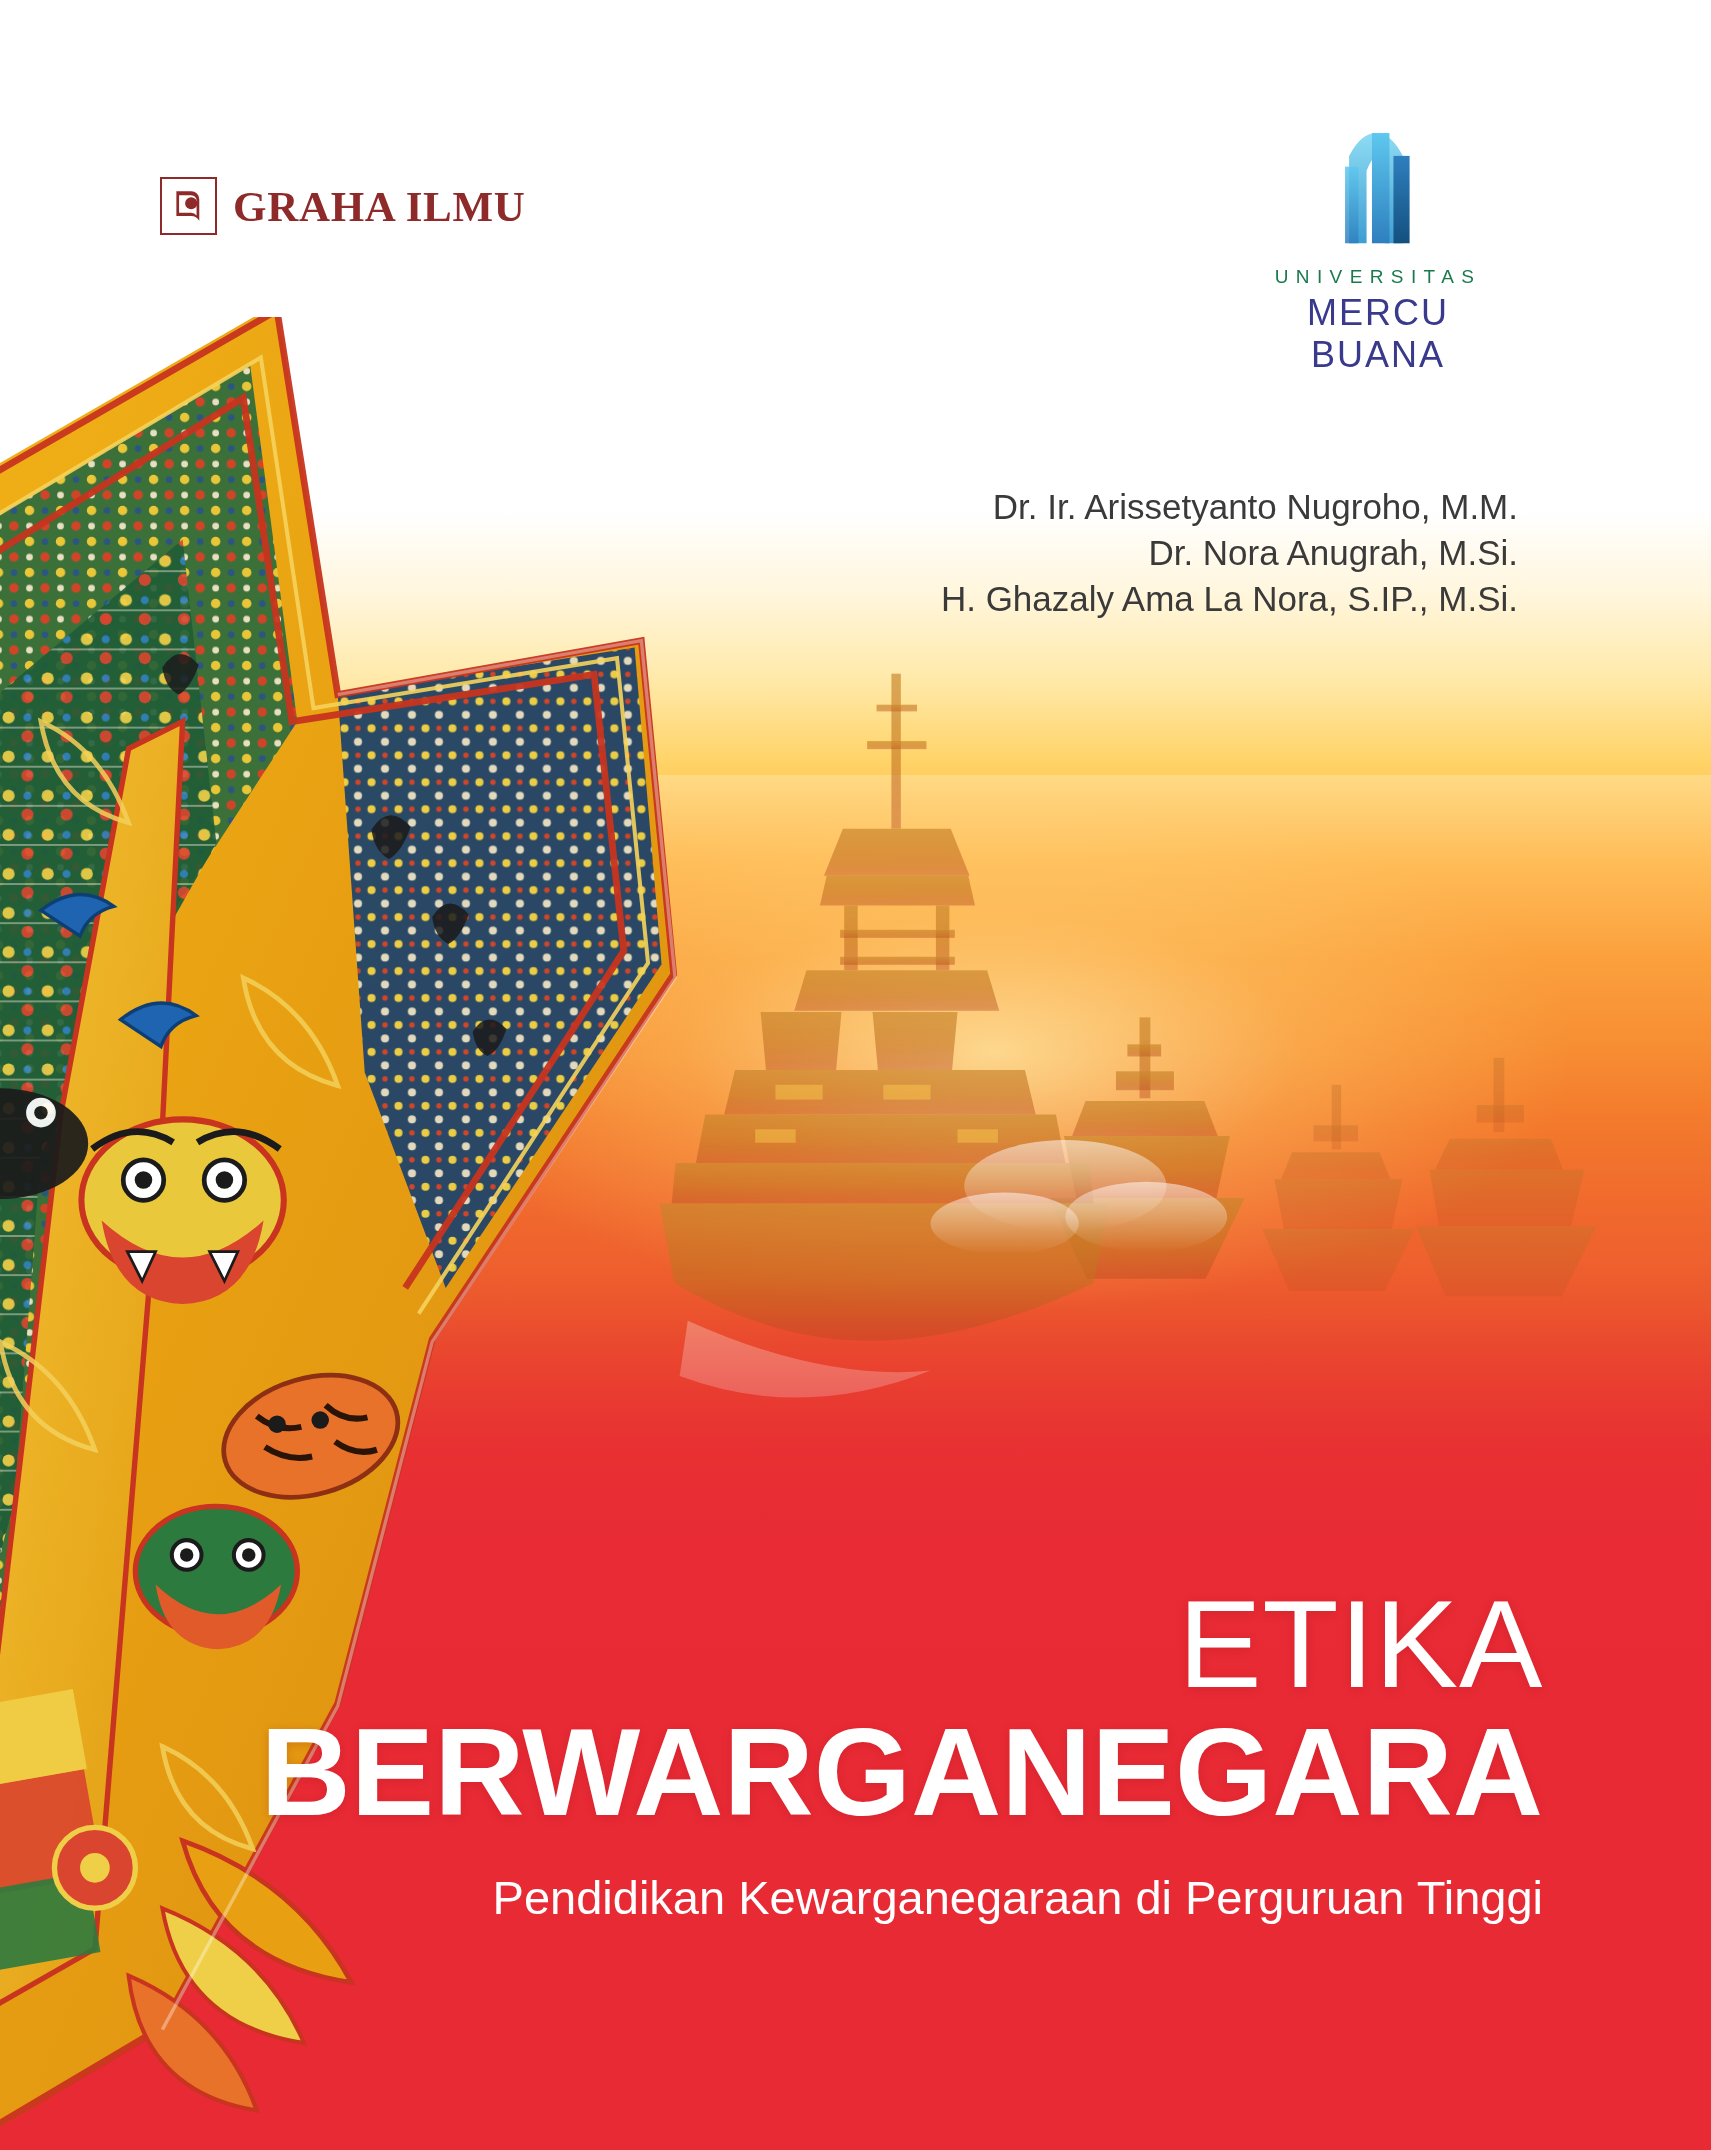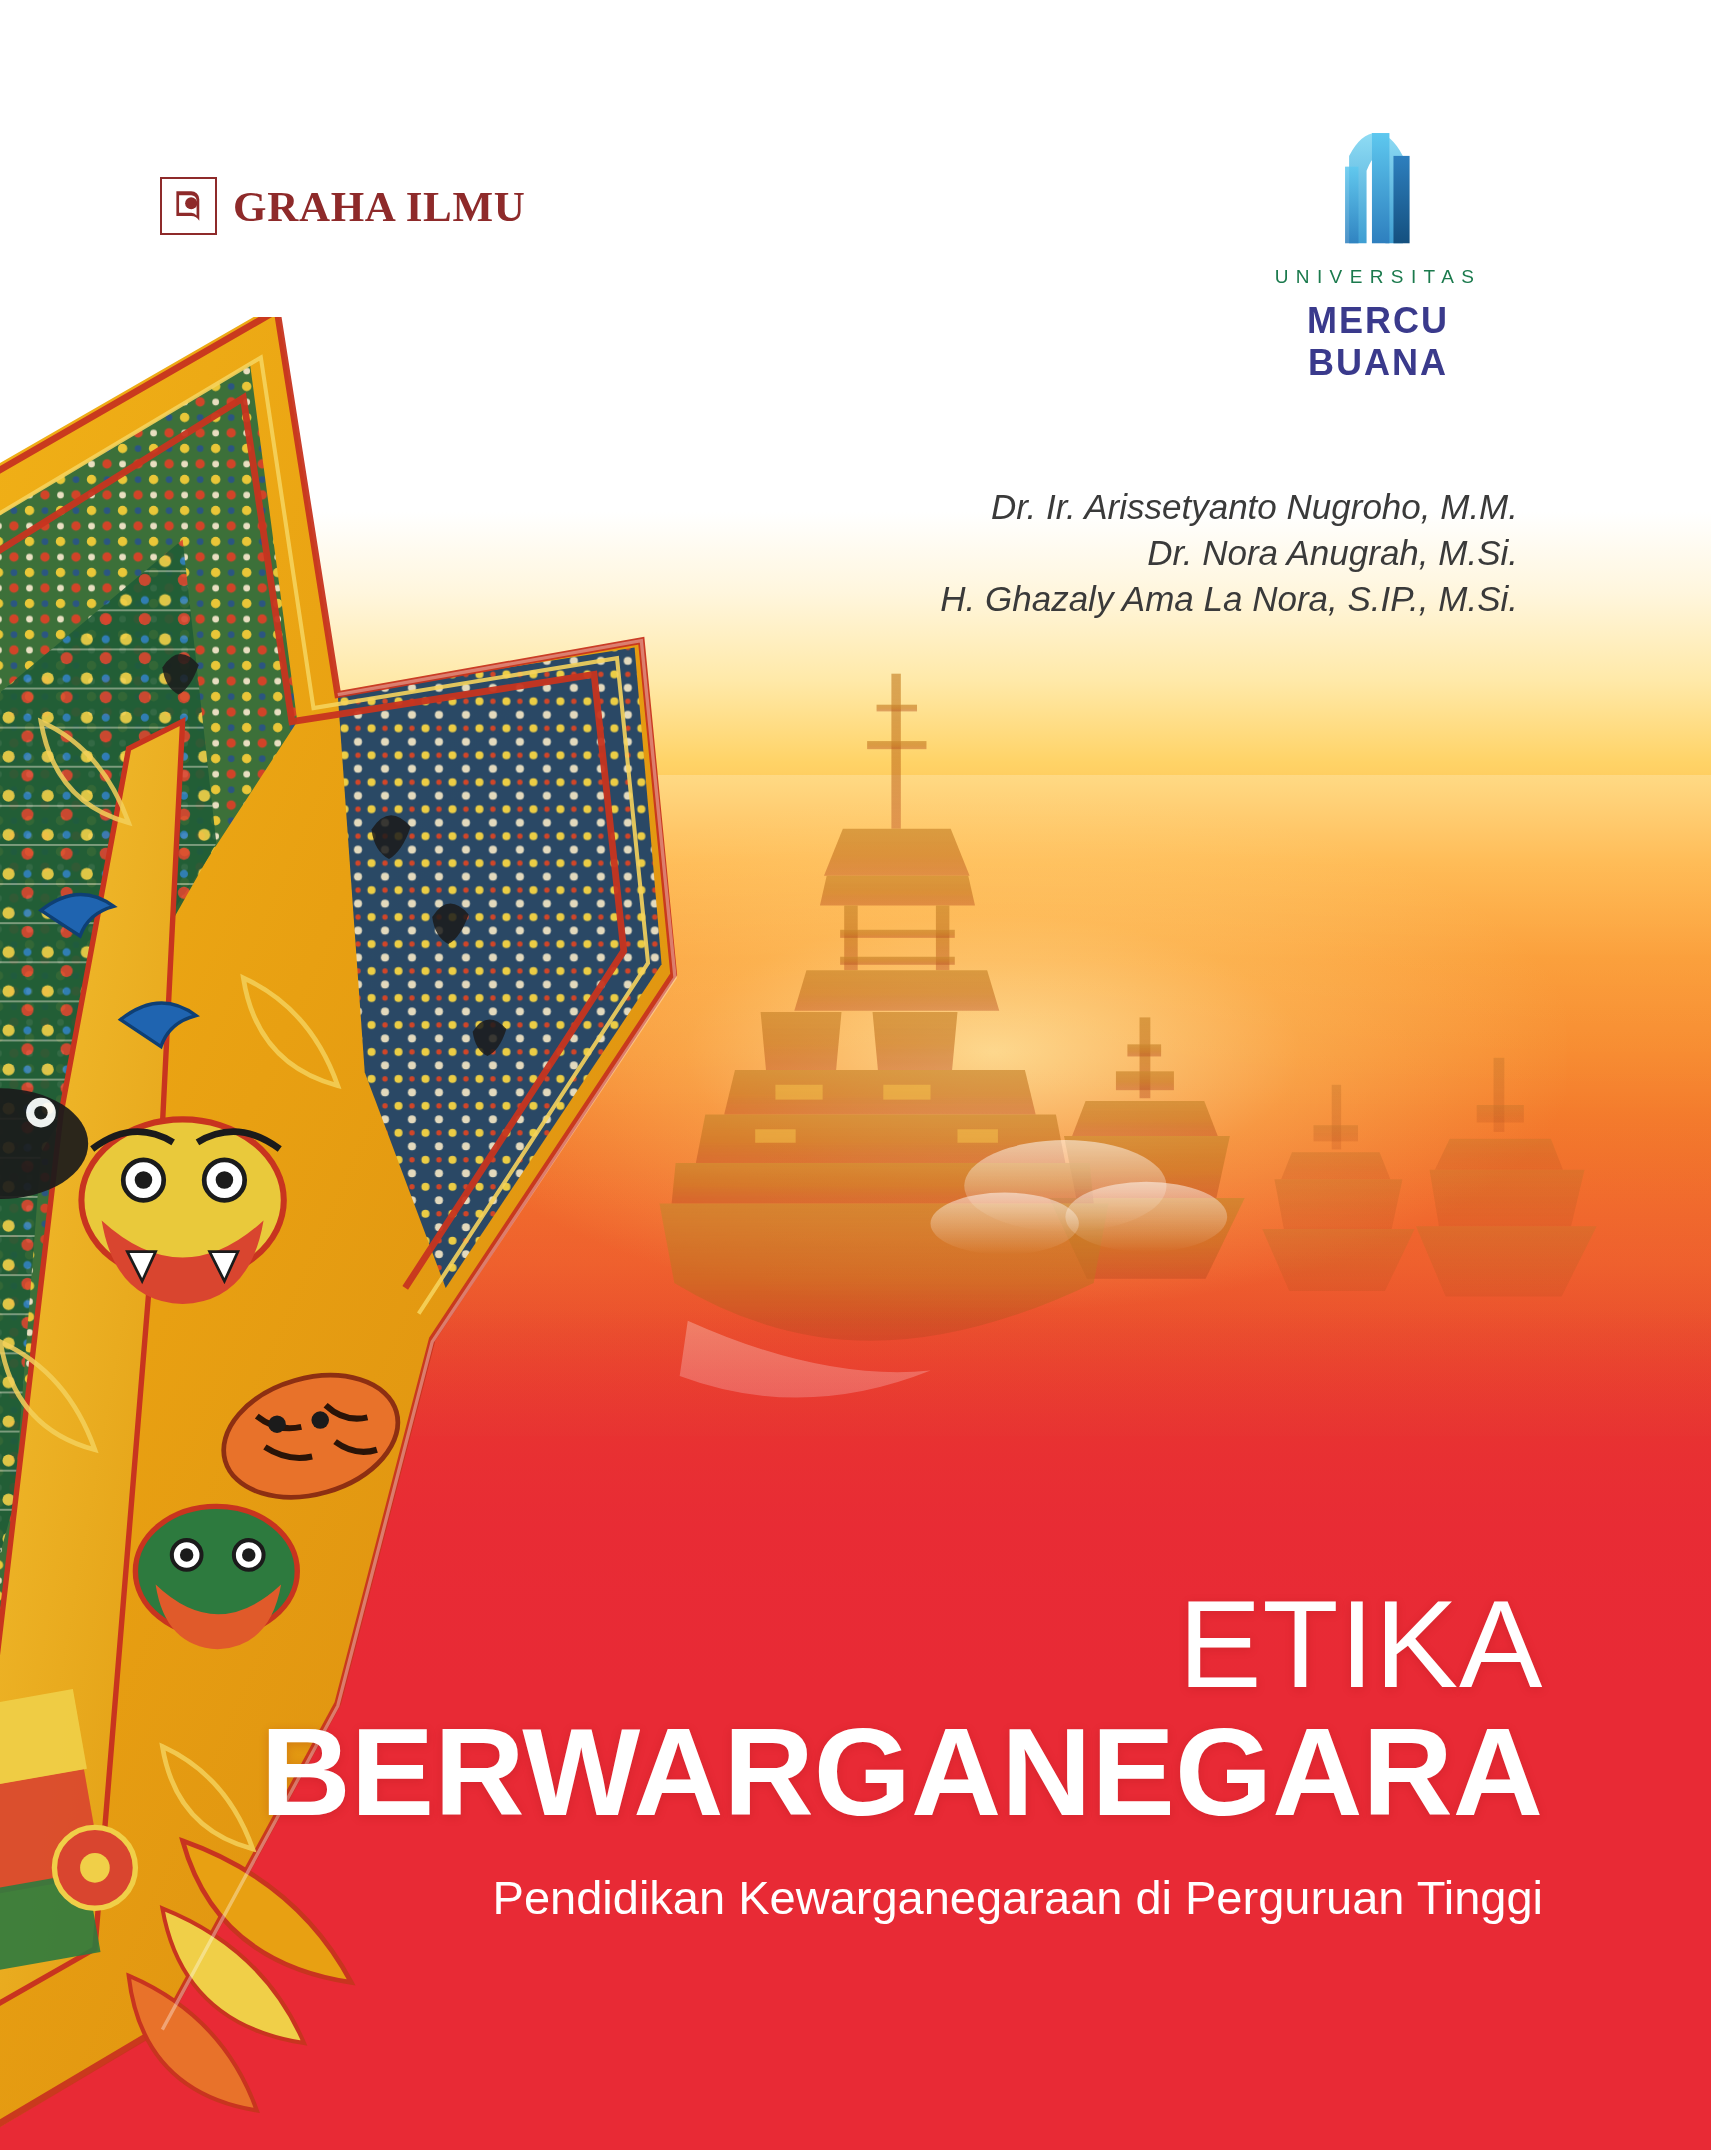--- a/index.html
+++ b/index.html
@@ -145,35 +145,34 @@
     gap: 0;
   }
   .univ-line1 {
     margin-top: 16px;
     font-size: 19px;
     letter-spacing: 7.4px;
     color: #1b7a4d;
     font-weight: normal;
   }
   .univ-line2 {
-    margin-top: 12px;
+    margin-top: 4px;
     font-size: 36px;
     letter-spacing: 2px;
     color: #3a3a8c;
-    font-weight: bold;
+    font-weight: normal;
   }
 
   
   .authors {
     position: absolute;
     right: 194px;
     top: 484px;
     text-align: right;
     color: #2a2a2a;
-    font-style: italic;
   }
   .author-line {
     font-size: 35px;
     line-height: 1.32;
     color: #3a3a3a;
     white-space: nowrap;
   }
 
   
   .title-block {

